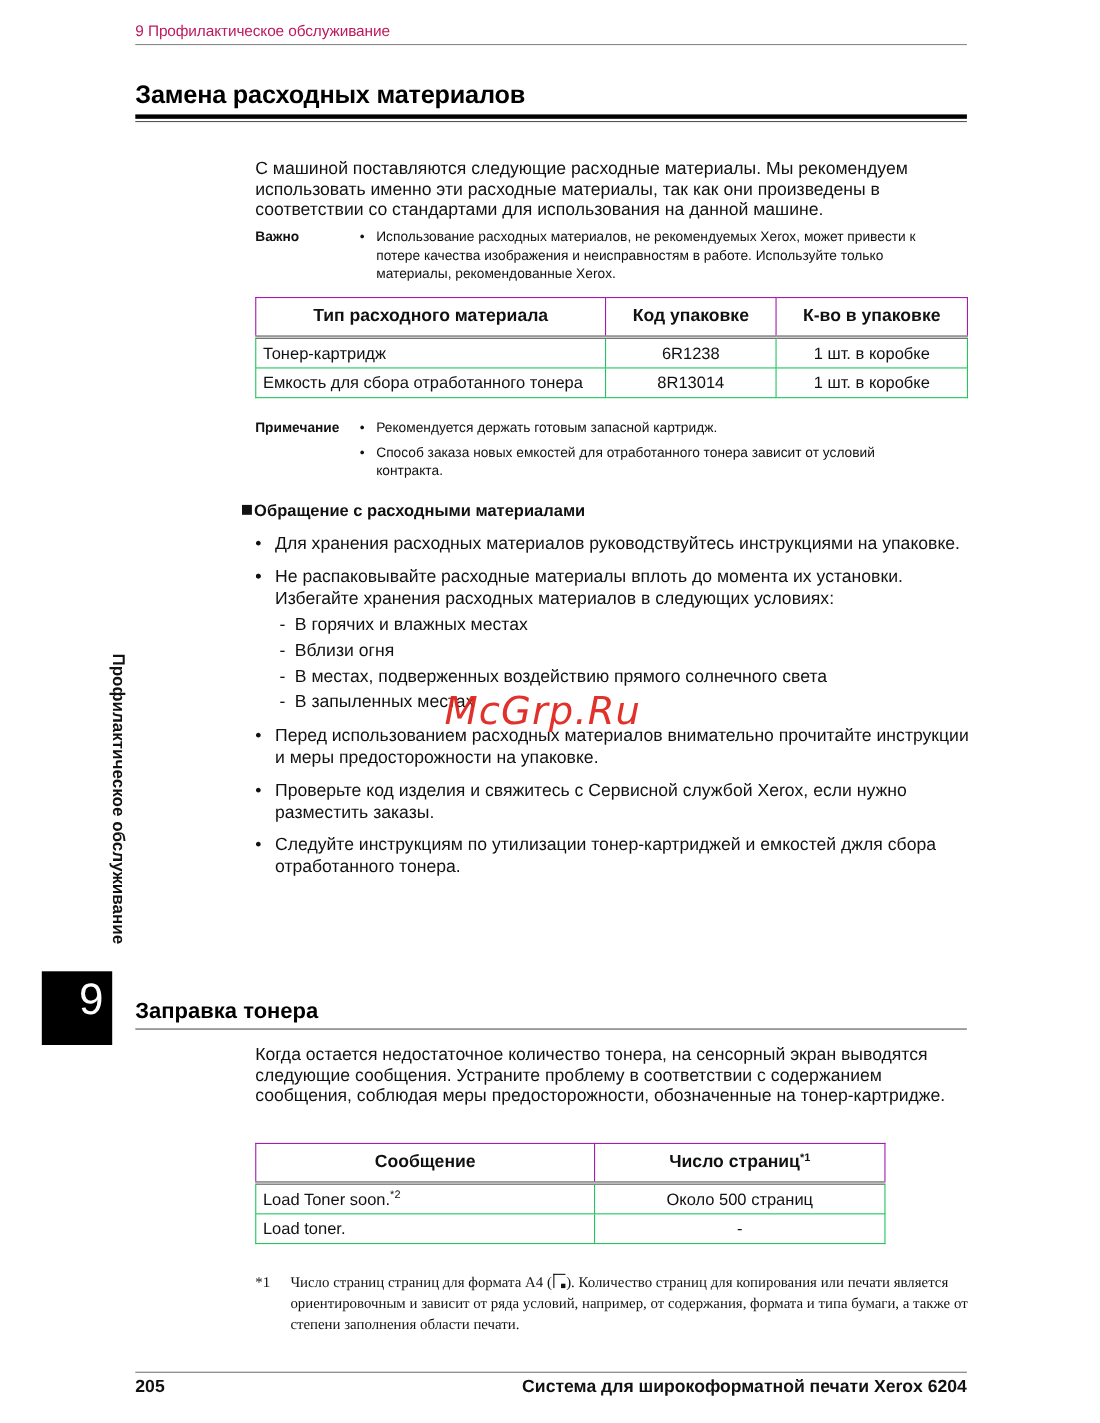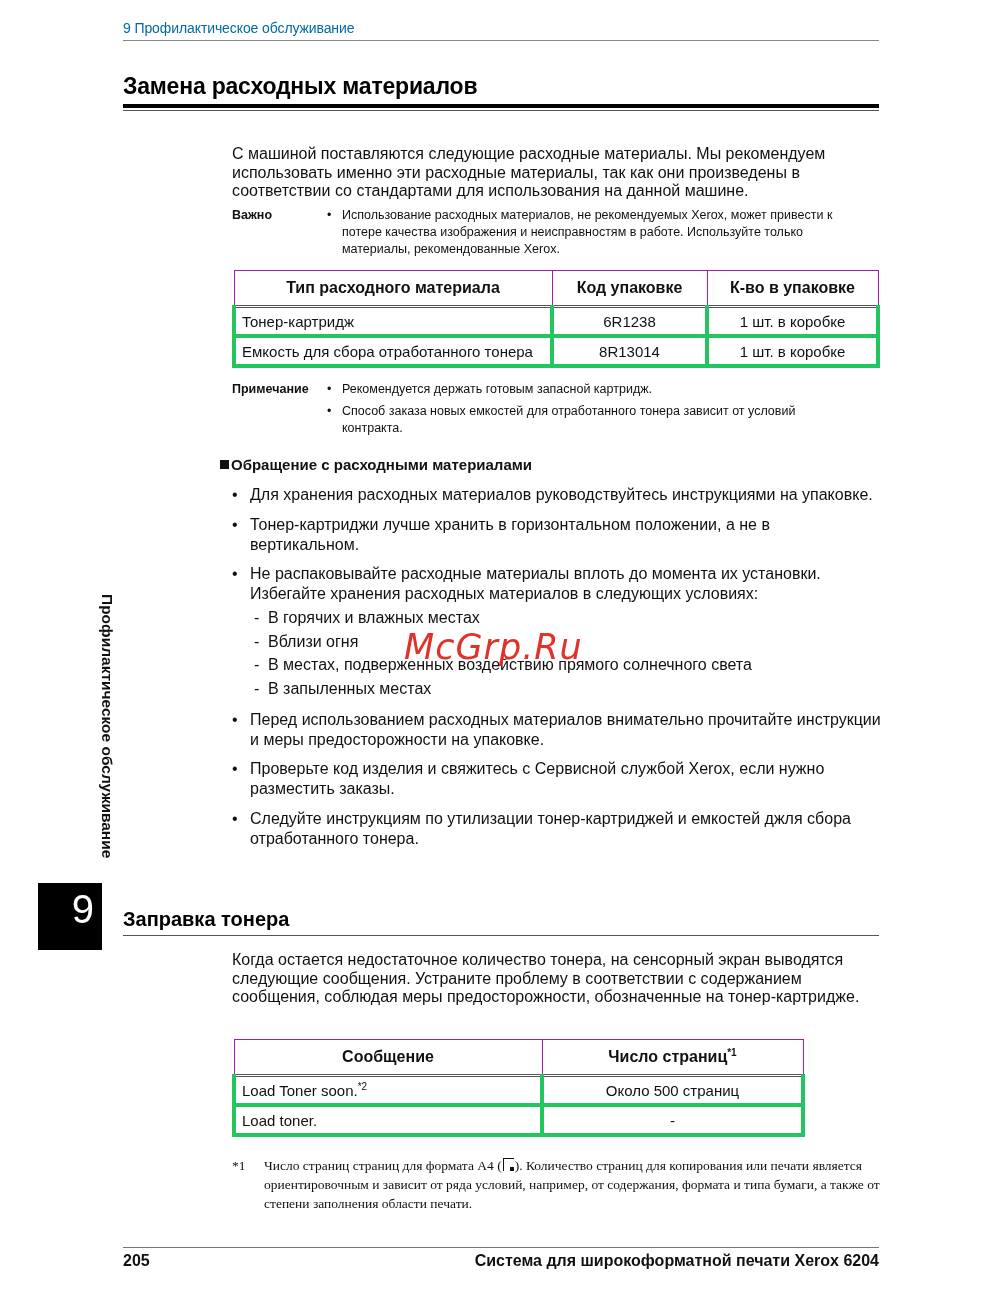--- a/index.html
+++ b/index.html
@@ -1,40 +1,40 @@
 <!DOCTYPE html>
 <html><head>
 <meta charset="utf-8">
 <style>
   html, body { margin: 0; padding: 0; background: #ffffff; }
   body { width: 1000px; height: 1294px; position: relative; overflow: hidden;
          font-family: "Liberation Sans", sans-serif; color: #111; }
   .abs { position: absolute; }
 
   
-  .run-head { left: 123px; top: 20px; font-size: 14px; color: #0369a1; letter-spacing: -0.1px; }
+  .run-head { left: 123px; top: 20px; font-size: 14px; color: #be185d; letter-spacing: -0.1px; }
   .run-head-rule { left: 123px; top: 40px; width: 756px; height: 1px; background: #888; }
 
   
   .h1 { left: 123px; top: 73px; font-size: 23px; font-weight: bold; color: #000; letter-spacing: -0.2px; }
   .h1-rule-thick { left: 123px; top: 104px; width: 756px; height: 4px; background: #000; }
   .h1-rule-thin { left: 123px; top: 110px; width: 756px; height: 1px; background: #555; }
 
   .body-text { font-size: 16px; line-height: 18.5px; color: #111; }
   .p1 { left: 232px; top: 145px; width: 650px; }
 
   .note-label { font-size: 12.5px; font-weight: bold; color: #111; }
   .note-item { font-size: 12.5px; line-height: 17px; color: #111; position: absolute; }
   .note-bullet { position: absolute; left: 0; top: 0; }
   .note-text { position: absolute; left: 15px; top: 0; }
 
   
   table.doc { border-collapse: collapse; position: absolute; font-size: 15px; color: #111; }
   table.doc th { font-weight: bold; font-size: 16px; text-align: center; border: 1px solid #a21caf; height: 34px; padding: 0 6px; }
-  table.doc td { border: 4px solid #22c55e; height: 26px; padding: 0 6px; }
+  table.doc td { border: 1px solid #22c55e; height: 26px; padding: 0 6px; }
   table.doc tr.first-row td { border-top: 3px double #555; }
   table.doc td.c { text-align: center; }
   sup { font-size: 10px; vertical-align: 6px; line-height: 0; font-weight: bold; }
   td sup { font-weight: normal; }
 
   .h2-small { left: 220px; top: 456px; font-size: 15px; font-weight: bold; color: #111; }
   .h2-small .sq { display: inline-block; width: 9px; height: 9px; background: #111; margin-right: 2px; vertical-align: 1px; }
 
   ul.bul { list-style: none; margin: 0; padding: 0; position: absolute; left: 232px; width: 650px; }
   ul.bul > li { position: relative; padding-left: 18px; font-size: 16px; line-height: 20px; margin-bottom: 9.5px; }
@@ -116,21 +116,21 @@
   <span class="note-bullet">•</span>
   <span class="note-text" style="width:510px;">Способ заказа новых емкостей для отработанного тонера зависит от условий контракта.</span>
 </div>
 
 <div class="abs h2-small">
   <span class="sq"></span><span>Обращение с расходными материалами</span>
 </div>
 
 <ul class="bul" style="top:485px;">
   <li><span class="dot">•</span><span>Для хранения расходных материалов руководствуйтесь инструкциями на упаковке.</span></li>
-  <li><span class="dot">•</span><span>Тонер-картриджи лучше хранить в горизонтальном положении, а не в вертикальном.</span></li>
+  <li><span class="dot">•</span></li>
   <li><span class="dot">•</span><span>Не распаковывайте расходные материалы вплоть до момента их установки. Избегайте хранения расходных материалов в следующих условиях:</span>
     <ul class="sub">
       <li><span class="dash">-</span><span>В горячих и влажных местах</span></li>
       <li><span class="dash">-</span><span>Вблизи огня</span></li>
       <li><span class="dash">-</span><span>В местах, подверженных воздействию прямого солнечного света</span></li>
       <li><span class="dash">-</span><span>В запыленных местах</span></li>
     </ul>
   </li>
   <li><span class="dot">•</span><span>Перед использованием расходных материалов внимательно прочитайте инструкции и меры предосторожности на упаковке.</span></li>
   <li><span class="dot">•</span><span>Проверьте код изделия и свяжитесь с Сервисной службой Xerox, если нужно разместить заказы.</span></li>

